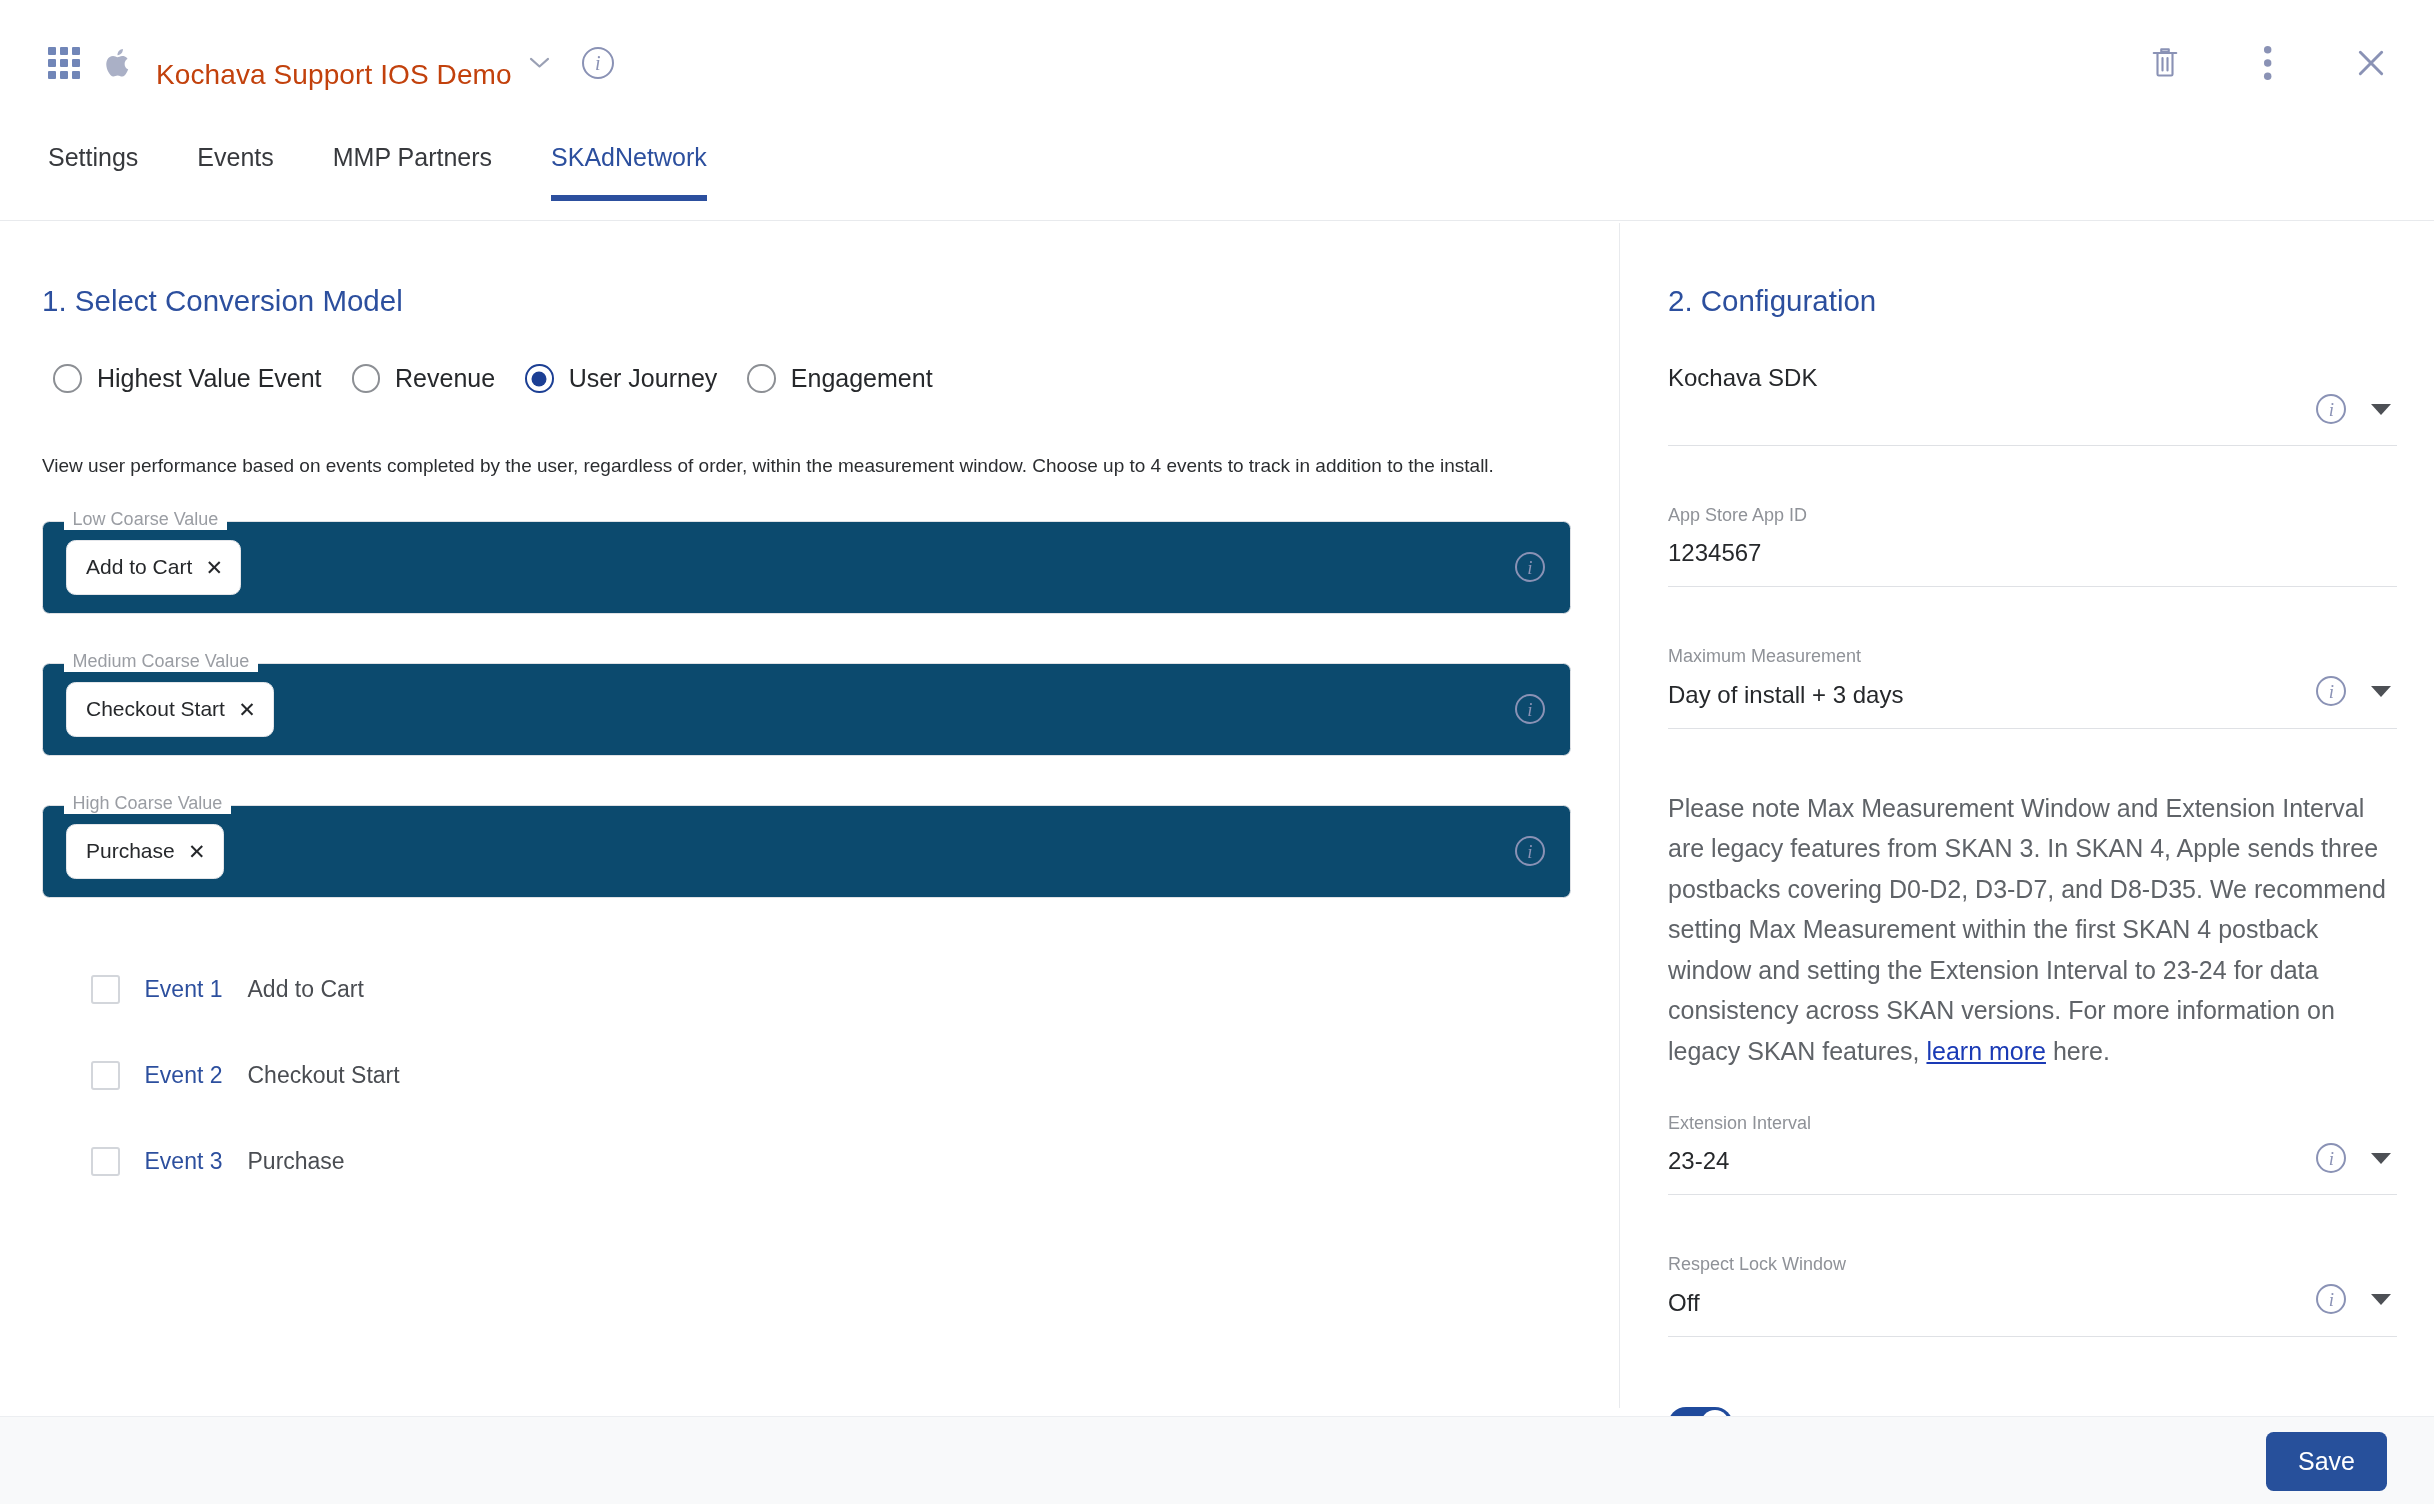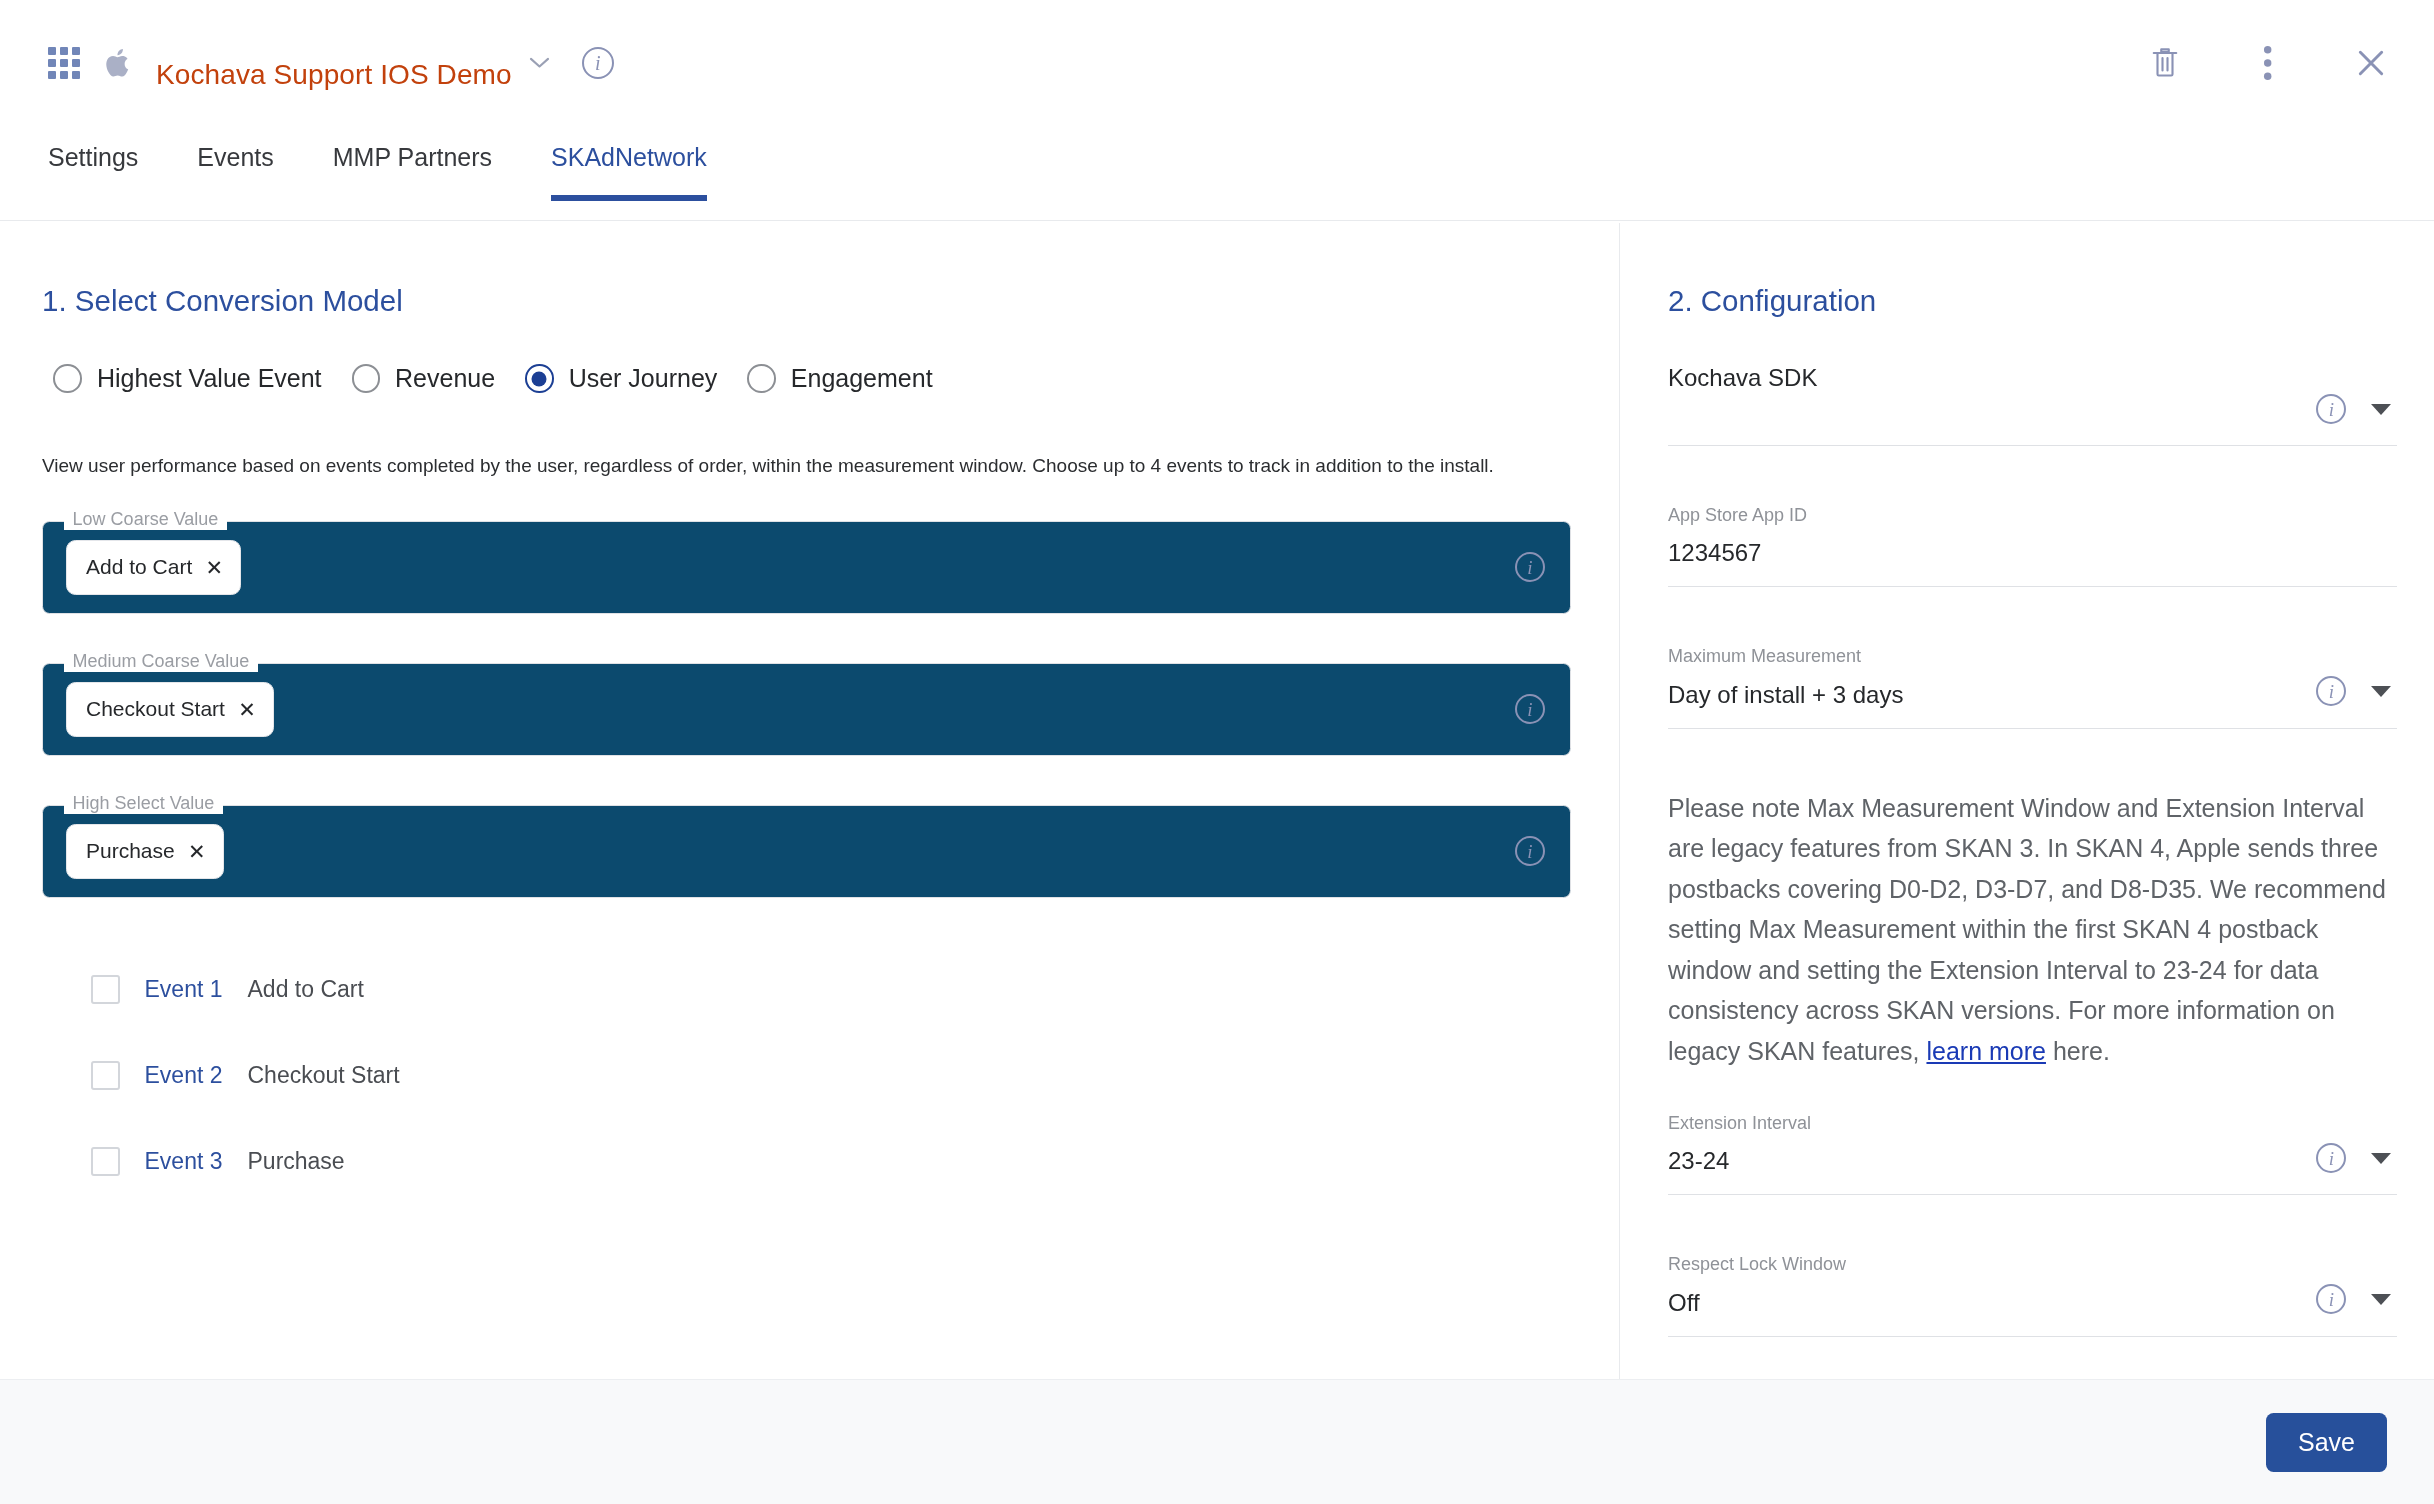--- a/index.html
+++ b/index.html
@@ -320,21 +320,21 @@
     right: 3.8px; top: 3.8px;
     width: 28.5px; height: 28.5px;
     border-radius: 50%;
     background: #fff;
   }
   .toggle-label { font-size: 24px; color: #3b3e43; }
   
   .footer {
     position: absolute;
     left: 0; right: 0; bottom: 0;
-    height: 126px;
+    height: 89px;
     background: #f8f9fa;
     border-top: 1.9px solid #eceef1;
     display: flex;
     align-items: center;
     justify-content: flex-end;
     padding-right: 48px;
   }
   .save-btn {
     background: #27509b;
     color: #ffffff;
@@ -455,21 +455,21 @@
         <span class="chip">
           <span>Checkout Start</span>
           <span class="chip-x">✕</span>
         </span>
         <span class="field-info">
           <span class="info-sm">i</span>
         </span>
       </div>
 
       <div class="coarse-field">
-        <span class="coarse-legend">High Select Value</span>
+        <span class="coarse-legend">High Coarse Value</span>
         <span class="chip">
           <span>Purchase</span>
           <span class="chip-x">✕</span>
         </span>
         <span class="field-info">
           <span class="info-sm">i</span>
         </span>
       </div>
 
       <div class="event-list">

